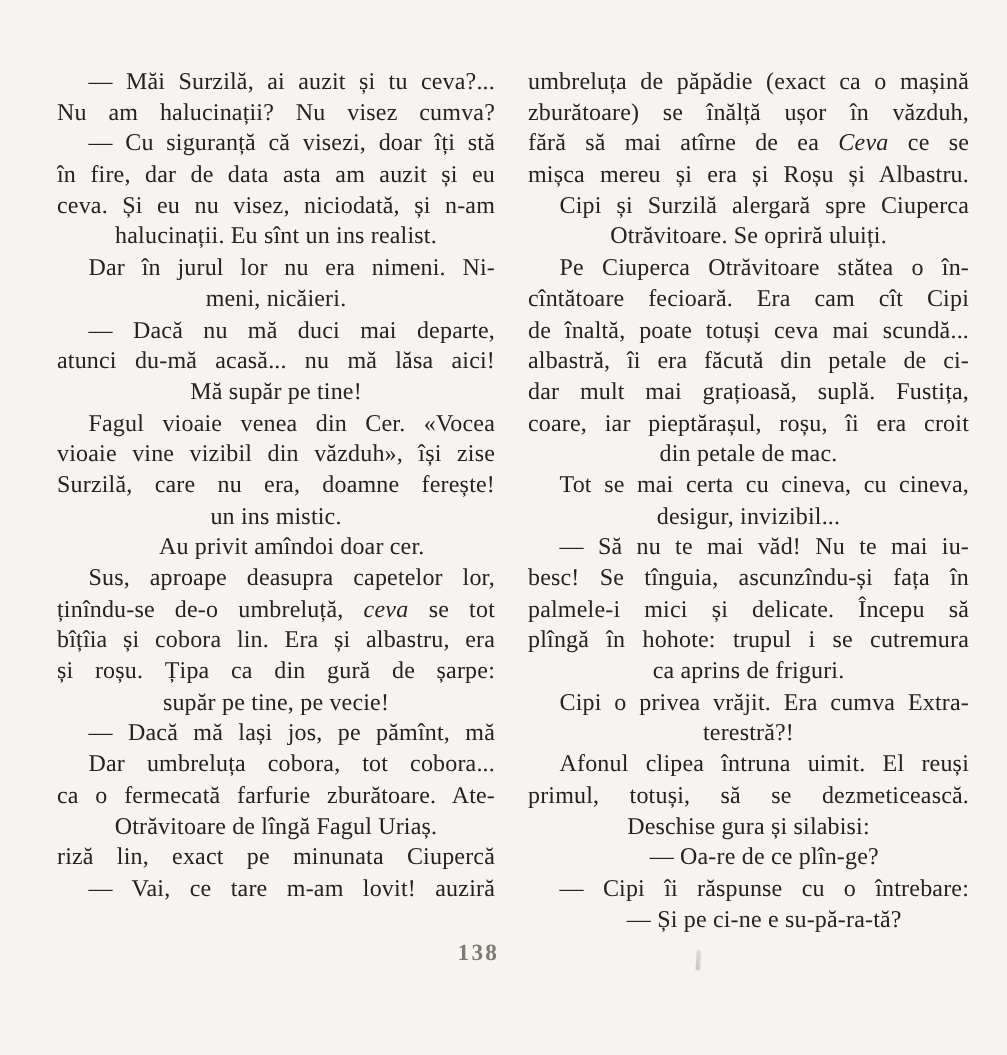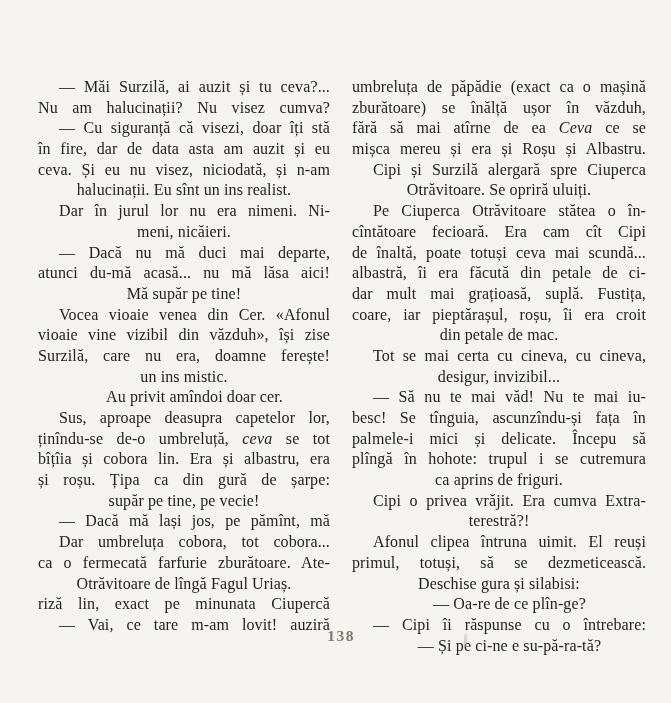--- a/index.html
+++ b/index.html
@@ -20,21 +20,20 @@
     position: absolute;
     inset: 0;
     background: var(--bg);
   }
   .content {
     position: absolute;
     top: 45px;
     left: 38px;
     display: flex;
     gap: 22px;
-    margin-top: 32px;
   }
   .col { width: 292px; }
   .col.right { width: 294px; }
   .line {
     font-size: 16px;
     line-height: 20.7px;
     height: 20.7px;
     letter-spacing: 0.12px;
     white-space: normal;
     overflow: hidden;
@@ -44,21 +43,21 @@
     text-align: justify;
     text-align-last: justify;
   }
   .line.indent { text-indent: 21px; }
   .line em { letter-spacing: 0.2px; }
   .page-number {
     position: absolute;
     top: 627px;
     left: 305px;
     width: 50px;
-    text-align: right;
+    text-align: left;
     font-size: 15.5px;
     font-weight: bold;
     letter-spacing: 1.5px;
     color: var(--pagenum);
   }
   .artifact {
     position: absolute;
     left: 464px;
     top: 633px;
     width: 3px;
@@ -80,21 +79,21 @@
         <div class="line just">Nu am halucinații? Nu visez cumva?</div>
         <div class="line just indent">— Cu siguranță că visezi, doar îți stă</div>
         <div class="line just">în fire, dar de data asta am auzit și eu</div>
         <div class="line just">ceva. Și eu nu visez, niciodată, și n-am</div>
         <div class="line">halucinații. Eu sînt un ins realist.</div>
         <div class="line just indent">Dar în jurul lor nu era nimeni. Ni-</div>
         <div class="line">meni, nicăieri.</div>
         <div class="line just indent">— Dacă nu mă duci mai departe,</div>
         <div class="line just">atunci du-mă acasă... nu mă lăsa aici!</div>
         <div class="line">Mă supăr pe tine!</div>
-        <div class="line just indent">Vocea vioaie venea din Cer. «Afonul</div>
+        <div class="line just indent">Fagul vioaie venea din Cer. «Vocea</div>
         <div class="line just">vioaie vine vizibil din văzduh», își zise</div>
         <div class="line just">Surzilă, care nu era, doamne ferește!</div>
         <div class="line">un ins mistic.</div>
         <div class="line indent">Au privit amîndoi doar cer.</div>
         <div class="line just indent">Sus, aproape deasupra capetelor lor,</div>
         <div class="line just">ținîndu-se de-o umbreluță, <em>ceva</em> se tot</div>
         <div class="line just">bîțîia și cobora lin. Era și albastru, era</div>
         <div class="line just">și roșu. Țipa ca din gură de șarpe:</div>
         <div class="line">supăr pe tine, pe vecie!</div>
         <div class="line just indent">— Dacă mă lași jos, pe pămînt, mă</div>

